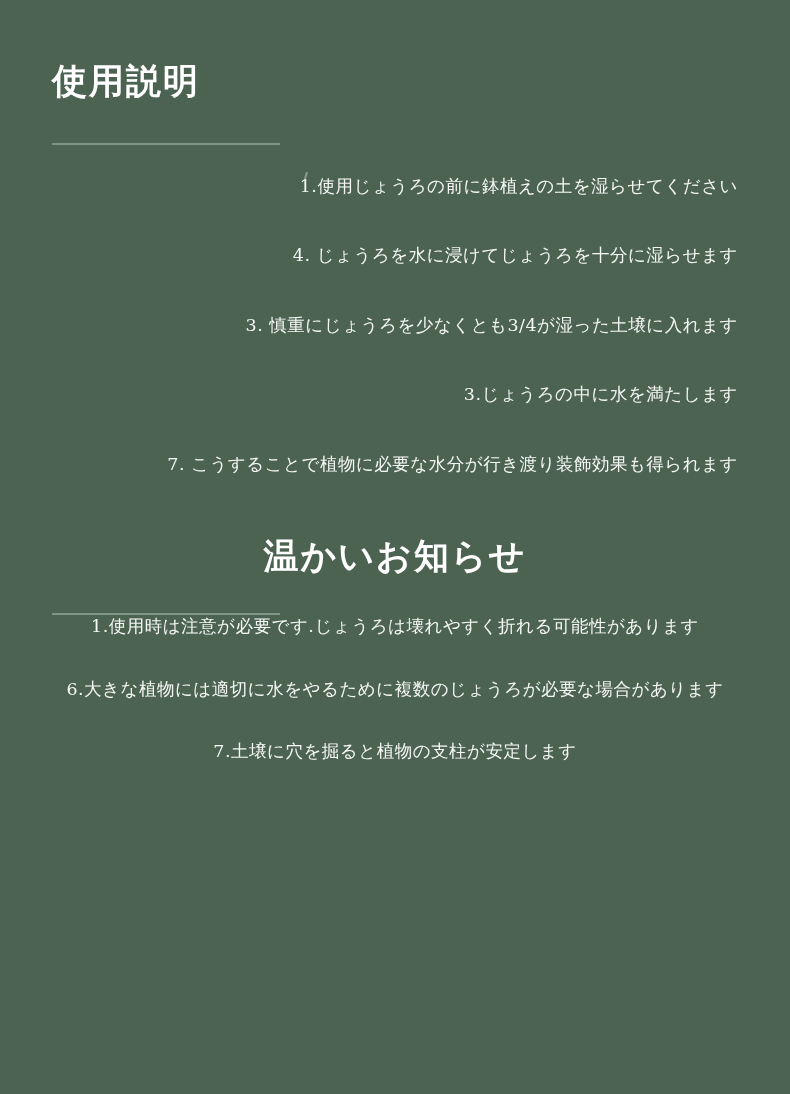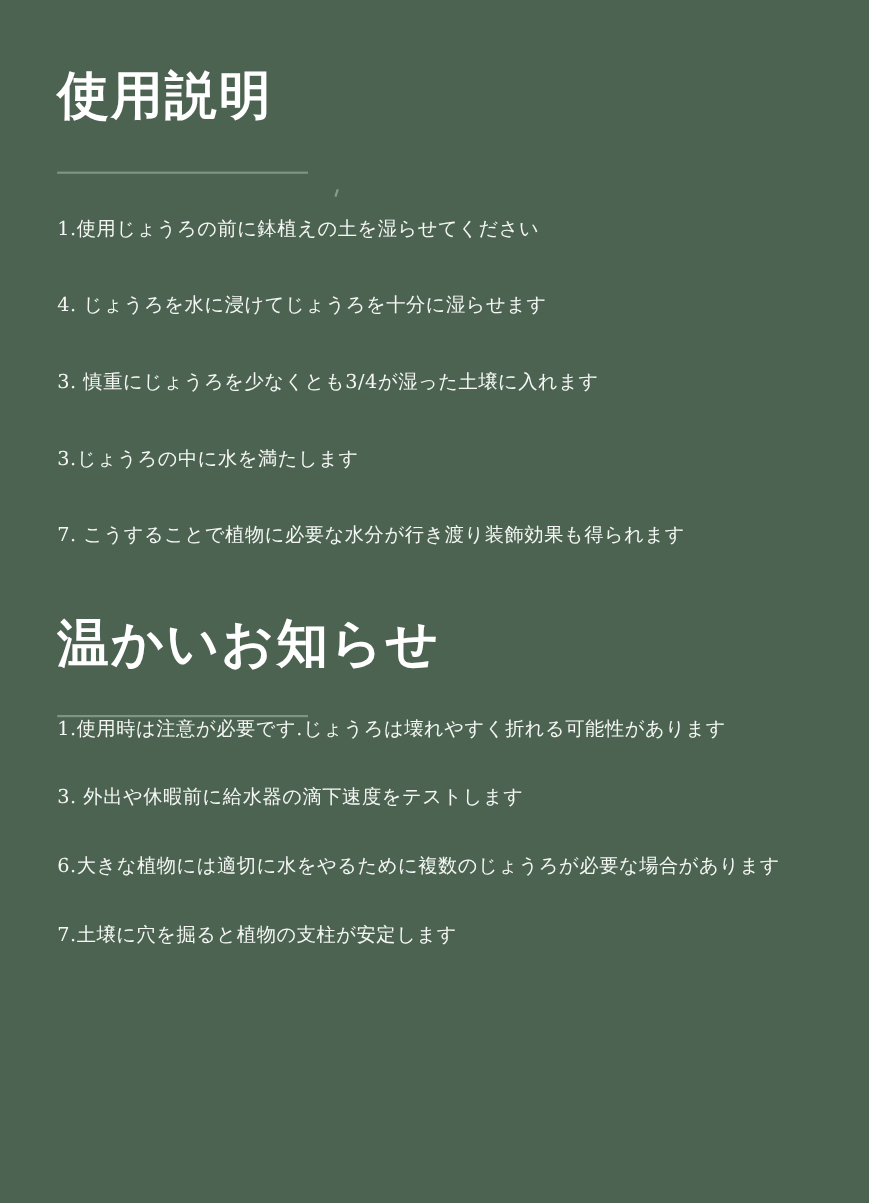--- a/index.html
+++ b/index.html
@@ -20,21 +20,21 @@
     box-sizing: border-box;
     padding: 0 52px;
     position: relative;
   }
   .section {
     position: relative;
   }
   .section-title {
     font-family: "DejaVu Serif", "Liberation Serif", serif;
     font-weight: bold;
-    font-size: 47px;
+    font-size: 35px;
     line-height: 1.1;
     letter-spacing: 2px;
     color: #ffffff;
     margin: 0;
     white-space: nowrap;
   }
   .divider {
     width: 228px;
     height: 2px;
     background: #8fa692;
@@ -52,26 +52,26 @@
     font-size: 17.5px;
     line-height: 1.35;
     color: #f4f7f4;
     letter-spacing: .5px;
     white-space: nowrap;
   }
 
   
   #section-instructions { padding-top: 62px; }
   #section-instructions .divider { margin-top: 42px; }
-  #section-instructions .list { margin-top: 40px; }
+  #section-instructions .list { margin-top: 30px; text-align: right; }
   #section-instructions .list-item { margin-bottom: 46px; }
   #section-instructions .list-item:last-child { margin-bottom: 0; }
 
   
-  #section-notice { padding-top: 60px; }
+  #section-notice { padding-top: 60px; text-align: center; }
   #section-notice .divider { margin-top: 38px; }
   #section-notice .list { }
   #section-notice .list-item { margin-bottom: 39px; }
   #section-notice .list-item:last-child { margin-bottom: 0; }
 
   .speck {
     position: absolute;
     width: 2px;
     height: 7px;
     background: rgba(255,255,255,.35);
@@ -94,19 +94,18 @@
       <li class="list-item">7. こうすることで植物に必要な水分が行き渡り装飾効果も得られます</li>
     </ul>
     <span class="speck" style="left:253px; top:172px;"></span>
   </section>
 
   <section class="section" id="section-notice">
     <h1 class="section-title">温かいお知らせ</h1>
     <div class="divider"></div>
     <ul class="list">
       <li class="list-item">1.使用時は注意が必要です.じょうろは壊れやすく折れる可能性があります</li>
-      <li class="list-item">3. 外出や休暇前に給水器の滴下速度をテストします</li>
       <li class="list-item">6.大きな植物には適切に水をやるために複数のじょうろが必要な場合があります</li>
       <li class="list-item">7.土壌に穴を掘ると植物の支柱が安定します</li>
     </ul>
   </section>
 
 </div>
 
 </body></html>

